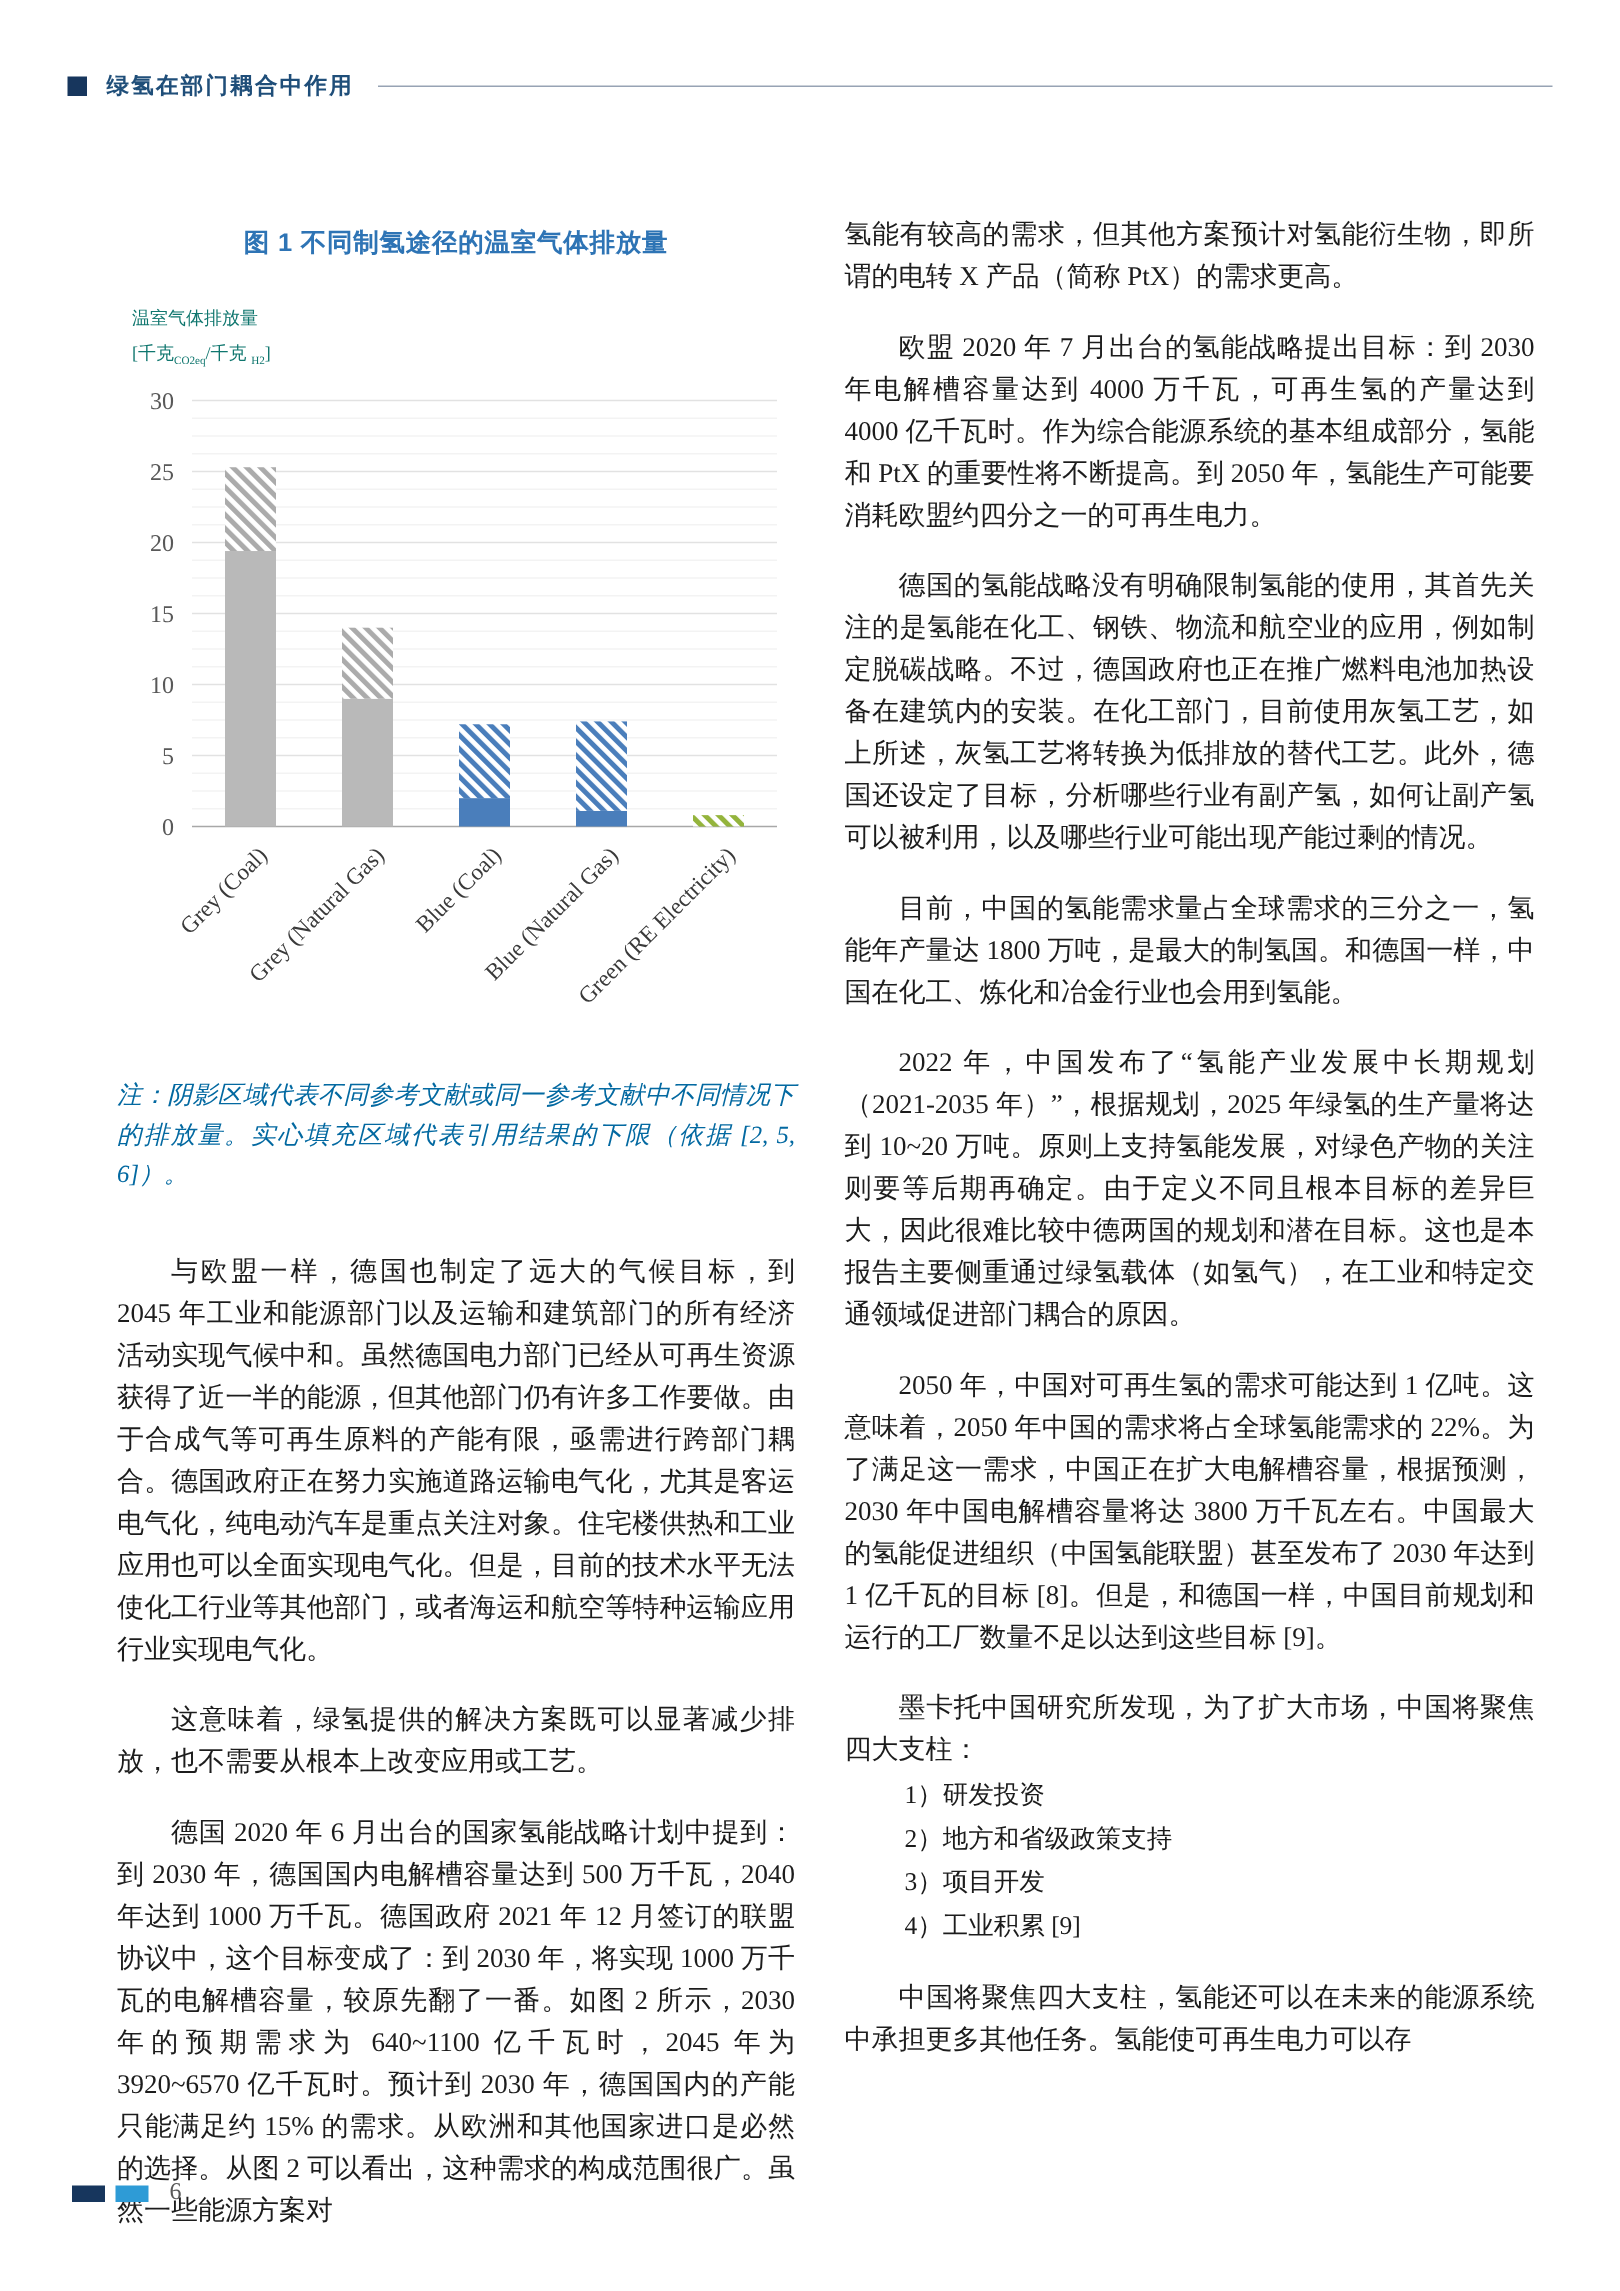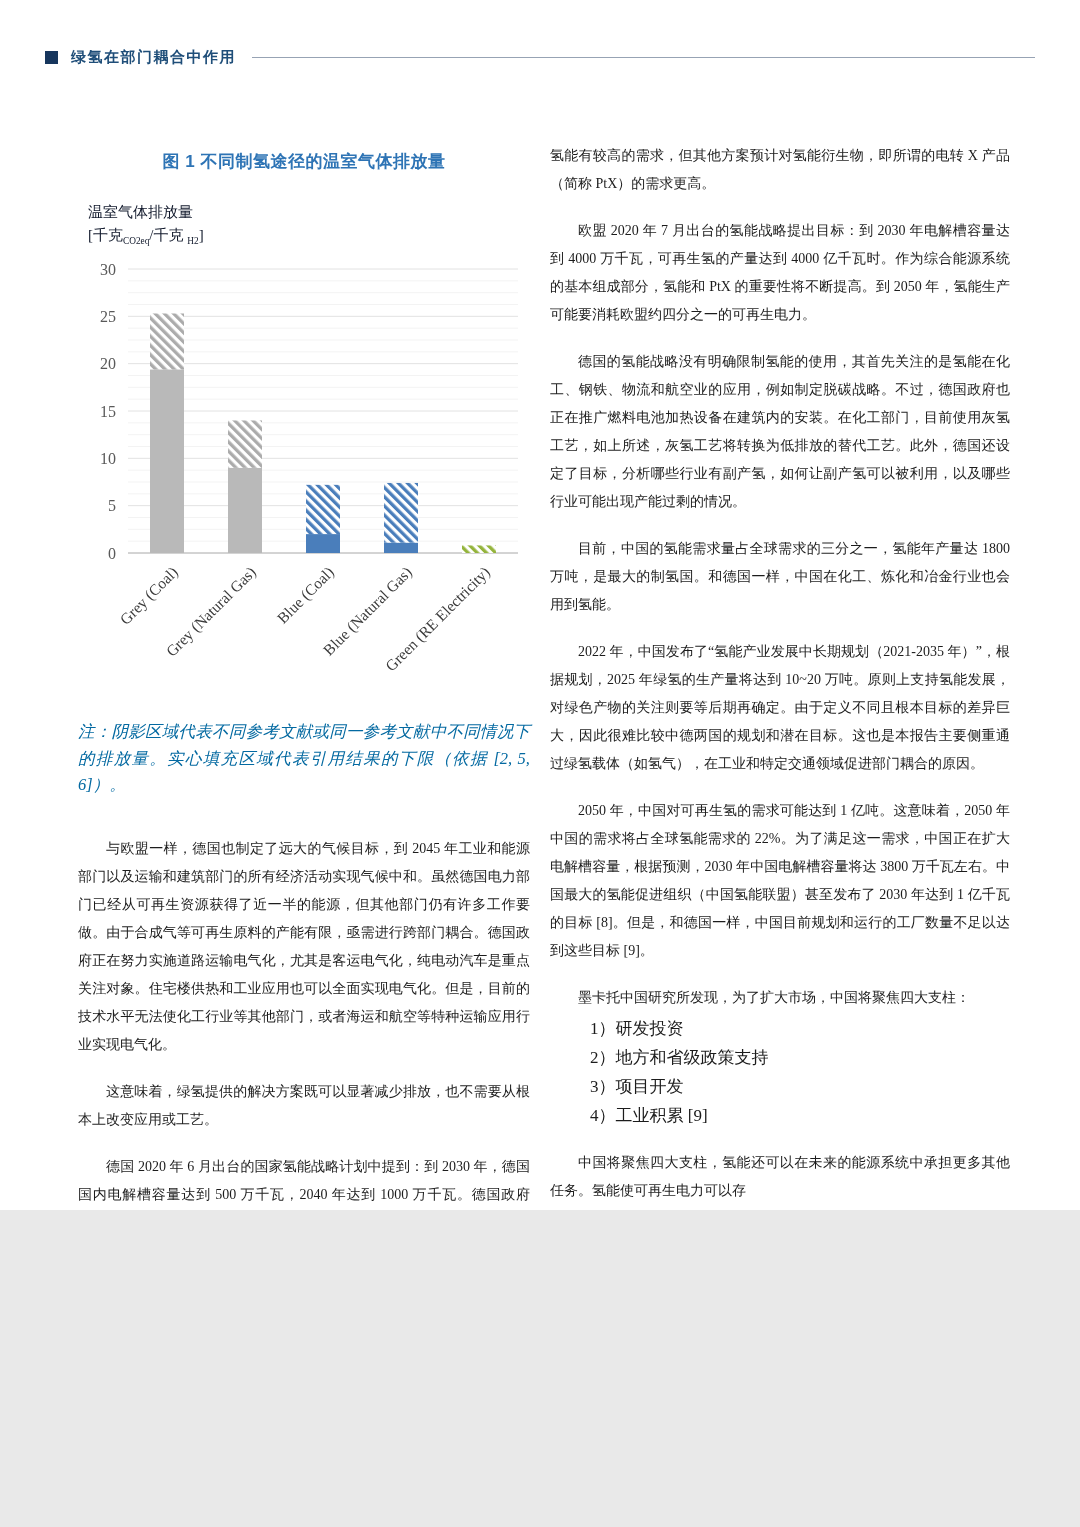--- a/index.html
+++ b/index.html
@@ -1,54 +1,54 @@
 <!DOCTYPE html>
 <html><head>
 <meta charset="utf-8">
 <style>
   html,body{margin:0;padding:0;background:#e9e9e9;}
   .page{
     position:relative;
-    width:1080px;height:1210px;
+    width:1080px;height:1527px;
     margin:0 auto;
     background:#ffffff;
     font-family:"Liberation Serif","DejaVu Serif",serif;
     color:#1c1c1c;
     overflow:hidden;
   }
   
   .hdr{position:absolute;top:48px;left:45px;right:45px;display:flex;align-items:center;}
   .hdr-sq{width:13px;height:13px;background:#17365d;flex:0 0 auto;}
   .hdr-title{
     font-family:"Liberation Sans","DejaVu Sans",sans-serif;
     font-size:15px;font-weight:600;color:#1f4e79;letter-spacing:1.5px;
     margin-left:13px;white-space:nowrap;
   }
   .hdr-line{flex:1 1 auto;border-top:1px solid #97a3b4;margin-left:16px;height:0;}
 
   
-  .columns{position:absolute;top:142px;left:78px;width:945px;display:flex;gap:20px;}
+  .columns{position:absolute;top:142px;left:78px;width:945px;display:flex;gap:33px;}
   .col-left{width:452px;flex:0 0 452px;}
   .col-right{width:460px;flex:0 0 460px;}
 
   .body-p{
-    font-size:14px;line-height:28px;text-align:justify;
+    font-size:18px;line-height:28px;text-align:justify;
     margin:0 0 19px 0;text-indent:2em;
   }
   .body-p.noindent{text-indent:0;}
   .pillar-list{font-size:17px;line-height:29px;margin:0 0 19px 0;padding-left:40px;}
   .pillar-list .li{margin:0;}
 
   
   .fig-title{
     font-family:"Liberation Sans","DejaVu Sans",sans-serif;
     font-size:17px;font-weight:700;color:#2e74b5;
     text-align:center;margin:8px 10px 28px 10px;letter-spacing:0.5px;
   }
-  .fig-ylabel{font-size:15px;color:#0f172a;line-height:23px;margin:12px 0 4px 10px;}
+  .fig-ylabel{font-size:12px;color:#0f766e;line-height:23px;margin:12px 0 4px 10px;}
   .fig-ylabel sub{font-size:0.62em;}
   .fig-note{
     font-size:16.5px;font-style:italic;color:#0369a1;
     line-height:26.5px;text-align:justify;margin:22px 0 36px 0;
   }
   .chart-svg{display:block;}
 
   
   .ftr{position:absolute;left:48px;top:1453px;display:flex;align-items:center;}
   .f-sq{width:22px;height:11px;flex:0 0 auto;}

